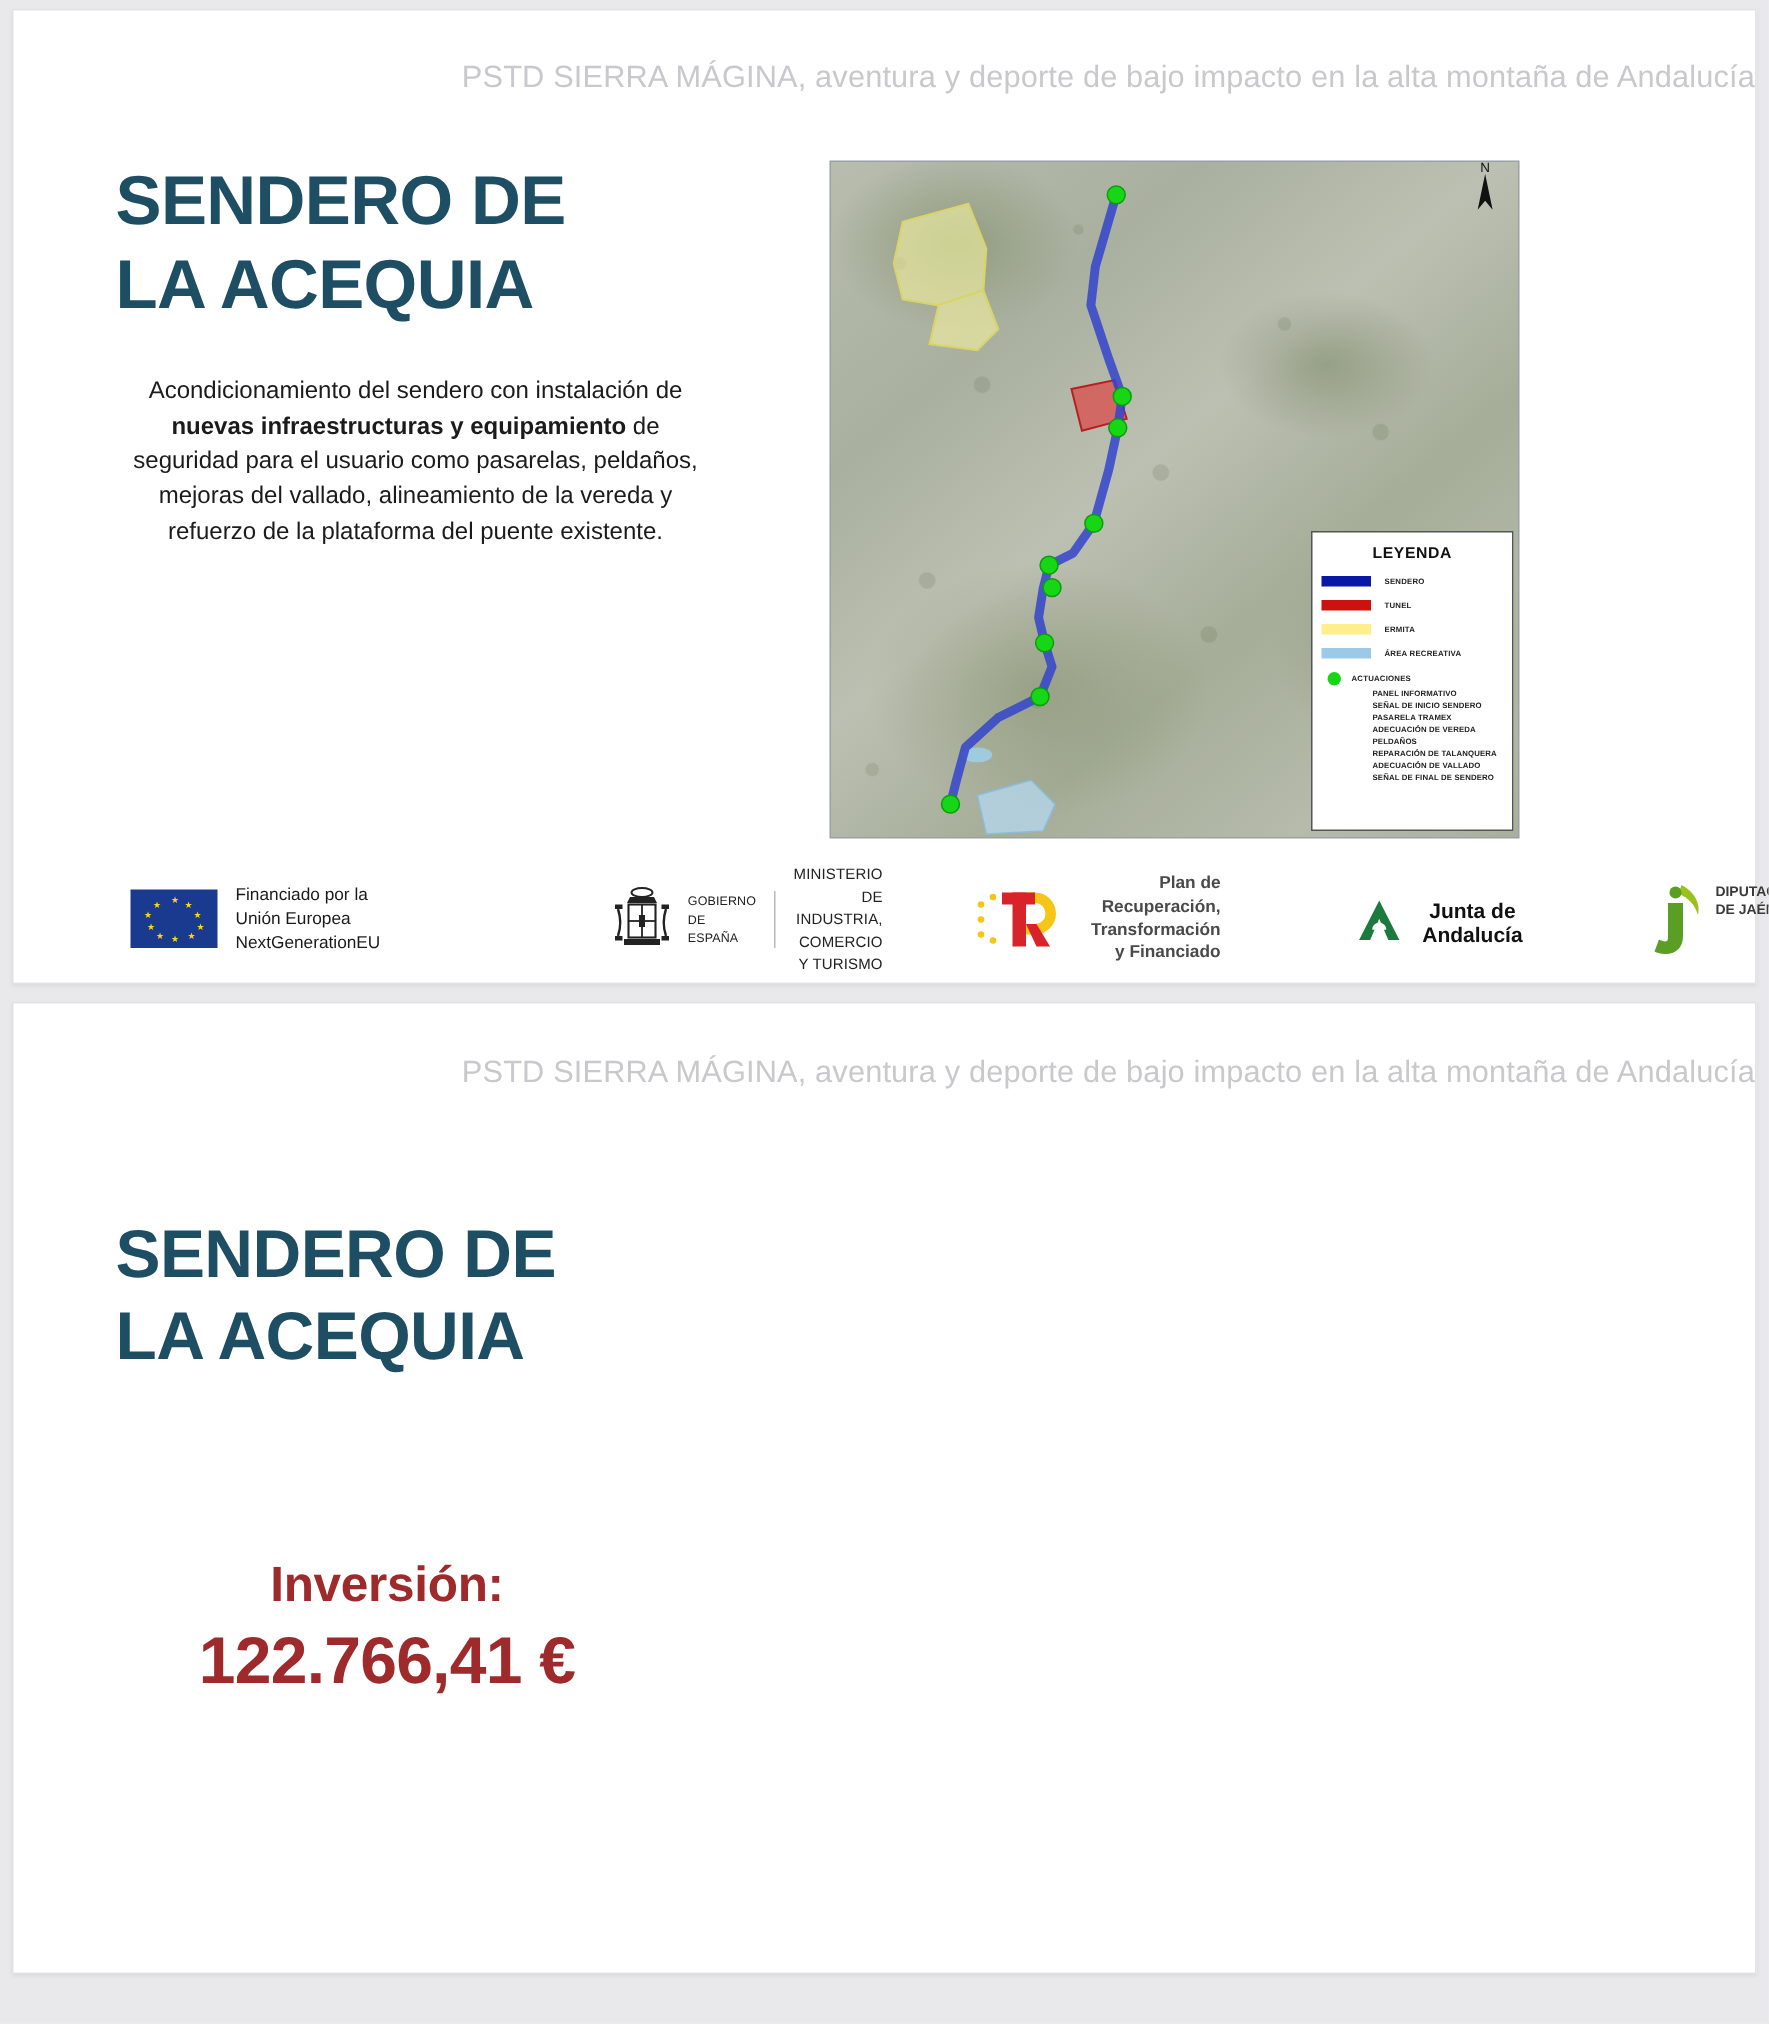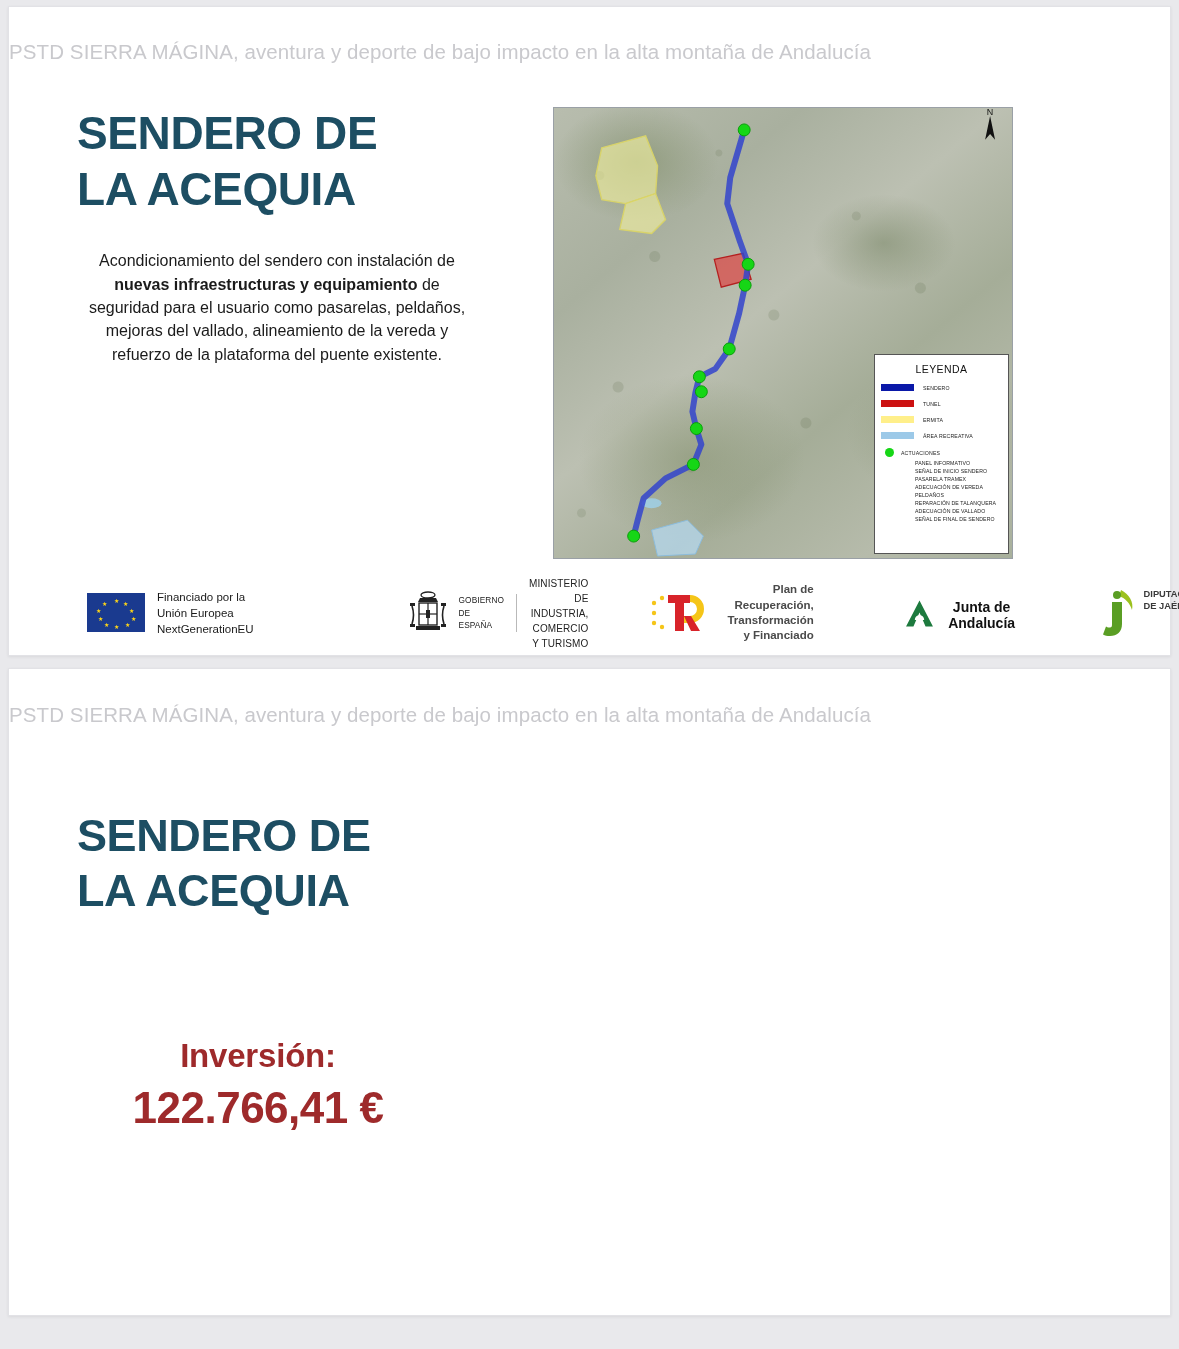--- a/index.html
+++ b/index.html
@@ -17,21 +17,21 @@
     background: #ffffff;
     border: 1px solid #e2e2e6;
     box-shadow: 0 1px 3px rgba(0,0,0,.07);
   }
   .slide-1 { top: 6px; height: 650px; }
   .slide-2 { top: 668px; height: 648px; }
 
   .kicker {
     position: absolute;
     left: 0; right: 0;
-    text-align: left;
+    text-align: right;
     color: #c9c9cd;
     font-size: 20.5px;
     letter-spacing: .1px;
     white-space: nowrap;
   }
   .slide-1 .kicker { top: 33px; }
   .slide-2 .kicker { top: 34px; }
 
   .left-col { position: absolute; }
   .slide-1 .left-col { left: 68px; top: 98px; width: 400px; }
@@ -92,20 +92,21 @@
     background-size: 100% 100%;
   }
   .map-svg { position: absolute; inset: 0; width: 100%; height: 100%; }
 
   
   .legend {
     position: absolute; right: 3px; bottom: 4px;
     width: 135px; height: 200px;
     background: #fff; border: 1px solid #555;
     padding: 8px 6px 4px 6px;
+    font-weight: bold;
   }
   .legend-title { text-align: center; font-size: 10.5px; color: #111; letter-spacing: .4px; margin-bottom: 9px; }
   .legend-row { display: flex; align-items: center; margin-bottom: 9px; }
   .sw { width: 33px; height: 7px; margin-right: 9px; flex: none; }
   .sw-dot { width: 9px; height: 9px; border-radius: 50%; margin-left: 4px; margin-right: 7px; flex: none; }
   .legend-label { font-size: 5.2px; color: #222; letter-spacing: .15px; }
   .legend-sub { margin-left: 34px; }
   .legend-sub div { font-size: 5.2px; color: #222; line-height: 1.55; letter-spacing: .1px; }
 
   

